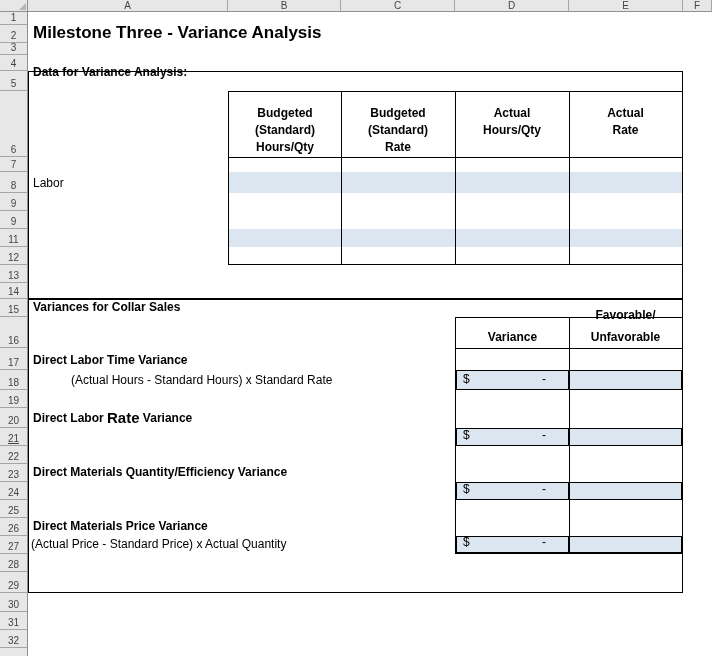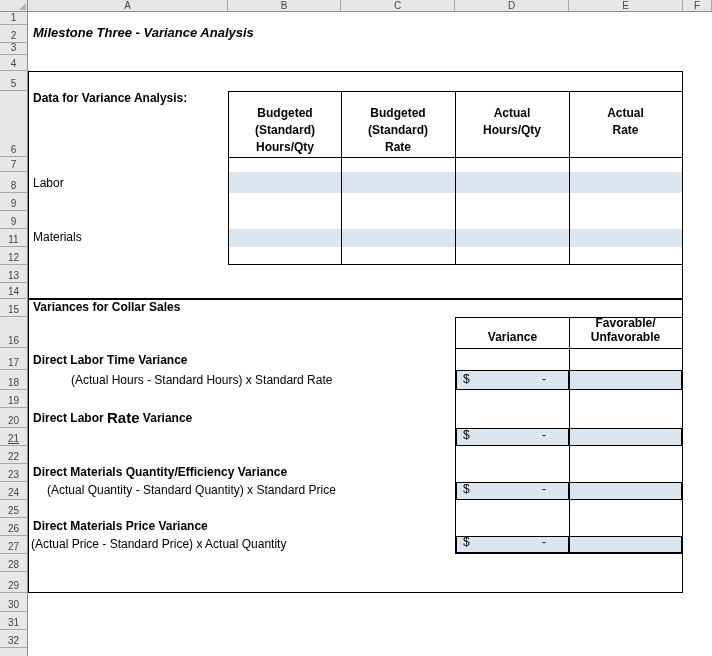--- a/index.html
+++ b/index.html
@@ -18,59 +18,58 @@
   .row-header { position:absolute; left:0; width:28px; background:#e7e7e7; color:#444;
             font-size:10px; display:flex; align-items:flex-end; justify-content:center;
             padding-bottom:1px; border-right:1px solid #8f8f8f; border-bottom:1px solid #a6a6a6; }
   .row-header-partial { position:absolute; left:0; top:648px; width:28px; height:8px;
             background:#e7e7e7; border-right:1px solid #8f8f8f; }
 
   
   .cell { position:absolute; display:flex; align-items:flex-end; padding:0 0 3px 5px;
           font-size:12px; line-height:14px; color:#000; white-space:nowrap; }
   .b { font-weight:bold; }
-  .title-cell { font-size:13px;font-style:italic; }
+  .title-cell { font-size:17px; }
   .indent { padding-left:19px; }
   .pre { white-space:pre; }
   .emph { font-size:15px; }
 
   
   .section-box { position:absolute; border:1px solid #000; }
   .t1 { position:absolute; left:228px; top:91px; width:455px; height:174px; border:1px solid #000; }
   .t2 { position:absolute; left:455px; top:317px; width:228px; height:237px; border:1px solid #000; }
   .vline { position:absolute; top:0; bottom:0; width:1px; background:#000; }
   .hline { position:absolute; left:0; right:0; height:1px; background:#000; }
   .fill-band { position:absolute; left:0; right:0; background:#dce6f1; }
 
   .hdr-cell { position:absolute; display:flex; flex-direction:column; align-items:center;
               justify-content:flex-start; padding-top:13px; font-weight:bold; font-size:12px;
               line-height:17px; text-align:center; }
   .hdr-cell2 { position:absolute; display:flex; flex-direction:column; align-items:center;
                justify-content:flex-end; padding-bottom:4px; font-weight:bold; font-size:12px;
-               line-height:14px; text-align:center; }
+               line-height:14px; text-align:center;gap:8px; }
 
   .input-cell { position:absolute; background:#dce6f1; border:1px solid #000; }
   .money { display:flex; justify-content:space-between; align-items:flex-end;
            padding:0 22px 3px 6px; font-size:12px; color:#000; }
 </style>
 </head>
 <body>
 
 <div id="sheet">
 
   <div class="corner"></div>
   <div class="row-header-partial"></div>
 
   <div class="cell b title-cell" style="left:28px;top:25px;width:430px;height:18px;">Milestone Three - Variance Analysis</div>
 
   <div class="section-box" style="left:28px;top:71px;width:655px;height:228px;"></div>
-  <div class="cell b" style="left:28px;top:88px;width:330px;height:20px;">Data for Variance Analysis:</div>
+  <div class="cell b" style="left:28px;top:62px;width:330px;height:20px;">Data for Variance Analysis:</div>
 
   <div class="cell" style="left:28px;top:172px;width:200px;height:21px;">Labor</div>
-  <div class="cell" style="left:28px;top:229px;width:200px;height:18px;">Materials</div>
 
   <div class="t1">
     <div class="fill-band" style="top: 80px; height: 21px; background: rgb(220, 230, 241);"></div>
     <div class="fill-band" style="top: 137px; height: 18px; background: rgb(220, 230, 241);"></div>
     <div class="vline" style="left:112px;"></div>
     <div class="vline" style="left:226px;"></div>
     <div class="vline" style="left:340px;"></div>
     <div class="hline" style="top:65px;"></div>
 
     <div class="hdr-cell" style="left:0;top:0;width:112px;height:65px;">
@@ -99,21 +98,20 @@
   <div class="cell b" style="left:28px;top:348px;width:420px;height:22px;">Direct Labor Time Variance</div>
   <div class="cell indent" style="left:28px;top:370px;width:420px;height:20px;padding-left:43px;">(Actual Hours - Standard Hours) x Standard Rate</div>
 
   <div class="cell b pre" style="left:28px;top:408px;width:420px;height:20px;">
     <span>Direct Labor </span>
     <span class="emph">Rate</span>
     <span> Variance</span>
   </div>
 
   <div class="cell b" style="left:28px;top:464px;width:420px;height:18px;">Direct Materials Quantity/Efficiency Variance</div>
-  <div class="cell indent" style="left:28px;top:482px;width:420px;height:18px;">(Actual Quantity - Standard Quantity) x Standard Price</div>
 
   <div class="cell b" style="left:28px;top:518px;width:420px;height:18px;">Direct Materials Price Variance</div>
   <div class="cell indent" style="left:12px;top:536px;width:420px;height:18px;">(Actual Price - Standard Price) x Actual Quantity</div>
 
   <div class="t2">
     <div class="vline" style="left:113px;"></div>
     <div class="hline" style="top:30px;"></div>
 
     <div class="hdr-cell2" style="left:0;top:0;width:113px;height:30px;">
       <span>Variance</span>

